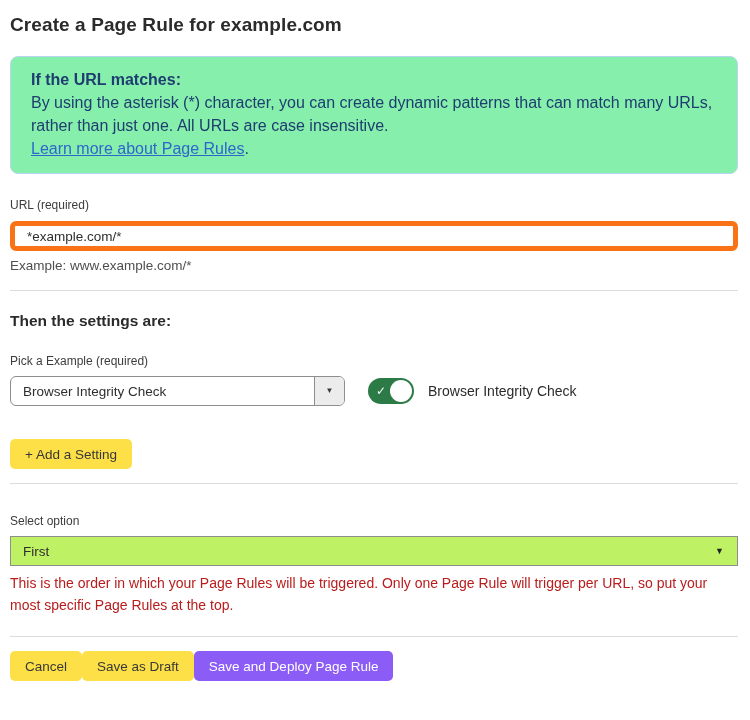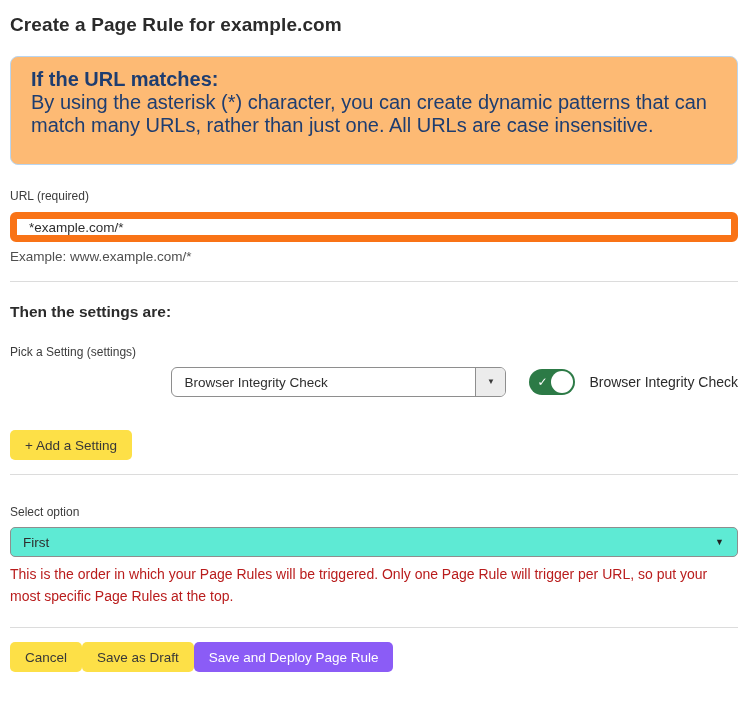--- a/index.html
+++ b/index.html
@@ -16,25 +16,25 @@
   }
   .page-title {
     font-size: 19px;
     font-weight: bold;
     color: #2b2b2b;
     letter-spacing: 0.1px;
   }
   
   .info-box {
     margin-top: 20px;
-    background: #fdba74;
+    background: #86efac;
     border: 1px solid #b9d5f0;
     border-radius: 8px;
-    padding: 11px 20px 27px 20px;
-    font-size: 20px;
+    padding: 11px 20px 13px 20px;
+    font-size: 16px;
     line-height: 23px;
     color: #1e3d70;
   }
   .info-heading { font-weight: bold; }
   .info-link {
     color: #2e66cc;
     text-decoration: underline;
     cursor: pointer;
   }
   
@@ -46,21 +46,21 @@
   .helper-text {
     margin-top: 7px;
     font-size: 13.5px;
     color: #4f4f4f;
   }
   
   .text-input {
     margin-top: 9px;
     width: 100%;
     height: 30px;
-    border: 7px solid #f97316;
+    border: 5px solid #f97316;
     border-radius: 6px;
     padding: 0 12px;
     font-size: 13.5px;
     font-family: inherit;
     color: #2e2e2e;
     background: #ffffff;
     outline: none;
   }
   .divider {
     border: none;
@@ -71,21 +71,20 @@
     margin-top: 21px;
     font-size: 15.5px;
     font-weight: bold;
     color: #2b2b2b;
   }
   
   .setting-row {
     margin-top: 8px;
     display: flex;
     align-items: center;
-    justify-content: flex-end;
   }
   .dropdown {
     display: flex;
     align-items: stretch;
     width: 335px;
     height: 30px;
     border: 1px solid #8e8e8e;
     border-radius: 6px;
     overflow: hidden;
     background: #ffffff;
@@ -171,22 +170,22 @@
   .add-setting-btn { margin-top: 33px; }
   .divider-after-add { margin-top: 14px; }
   .order-heading { margin-top: 13px; }
   .order-label { margin-top: 30px; }
   
   .select-box {
     margin-top: 8px;
     width: 100%;
     height: 30px;
     border: 1px solid #8e8e8e;
-    border-radius: 5px;
-    background: #5eead4;
+    border-radius: 0;
+    background: #bef264;
     display: flex;
     align-items: center;
     padding: 0 12px;
     font-size: 13.5px;
     color: #2e2e2e;
     cursor: pointer;
     position: relative;
   }
   .select-box .arrow-glyph {
     position: absolute;
@@ -211,31 +210,32 @@
 </head>
 <body>
 
 <div class="page">
 
   <h1 class="page-title">Create a Page Rule for example.com</h1>
 
   <div class="info-box">
     <div class="info-heading">If the URL matches:</div>
     <div class="info-body">By using the asterisk (*) character, you can create dynamic patterns that can match many URLs, rather than just one. All URLs are case insensitive.</div>
+    <div class="info-link-line"><a class="info-link">Learn more about Page Rules</a><span>.</span></div>
   </div>
 
   <div class="field-label">URL (required)</div>
   <input type="text" class="text-input" value="*example.com/*" style="">
   <div class="helper-text">Example: www.example.com/*</div>
 
   <hr class="divider">
 
   <div class="section-heading">Then the settings are:</div>
 
-  <div class="field-label">Pick a Setting (settings)</div>
+  <div class="field-label">Pick a Example (required)</div>
 
   <div class="setting-row">
     <div class="dropdown">
       <div class="dropdown-value">Browser Integrity Check</div>
       <div class="dropdown-arrow-seg">
         <span class="arrow-glyph">▼</span>
       </div>
     </div>
     <div class="toggle">
       <span class="toggle-check">✓</span>

